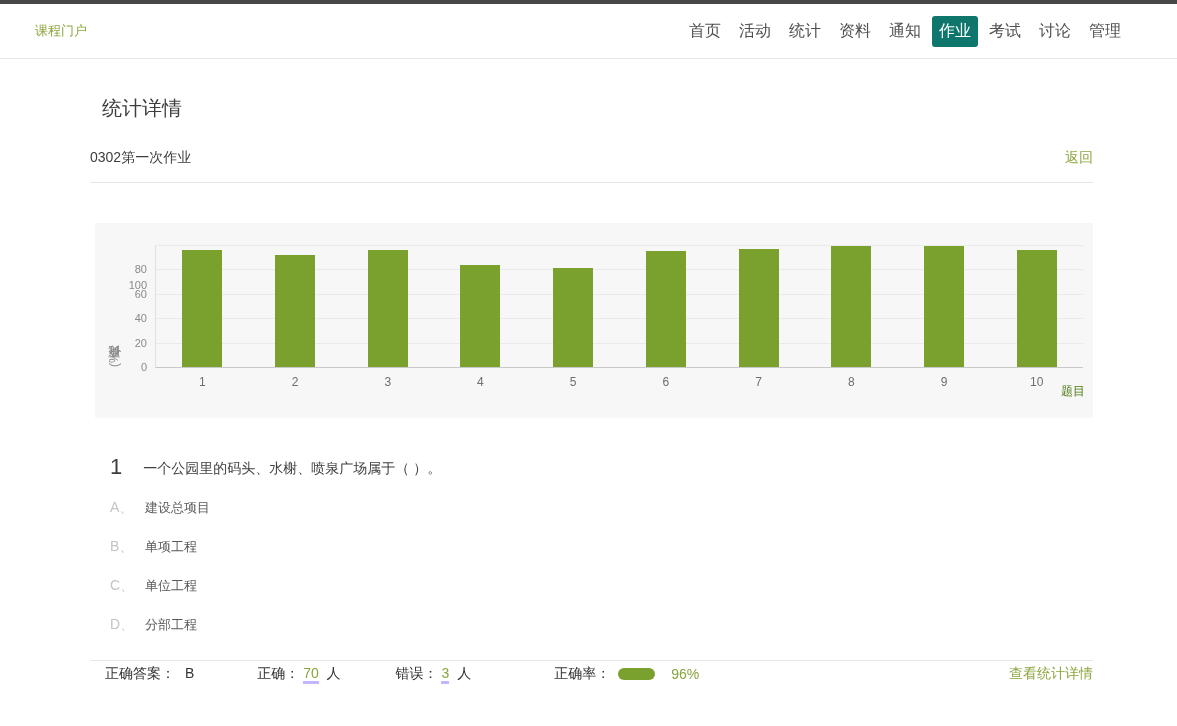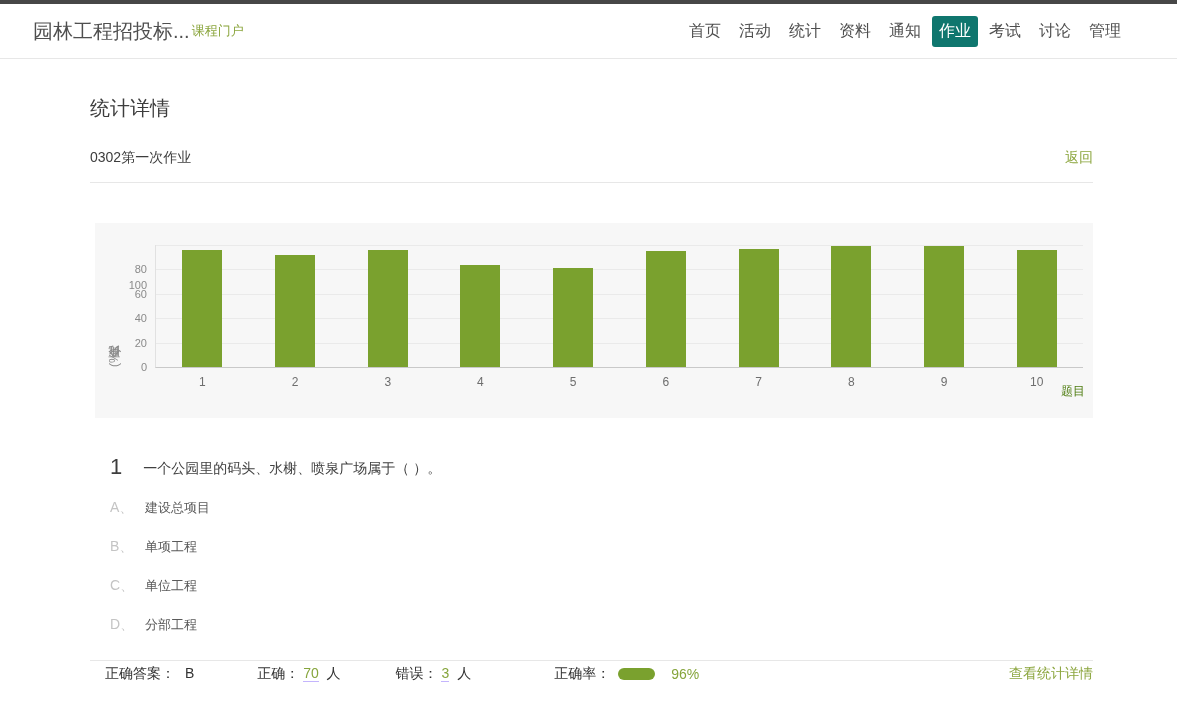--- a/index.html
+++ b/index.html
@@ -14,21 +14,21 @@
   .header { height:55px; background:#fff; border-bottom:1px solid #e7e7e7;
     display:flex; align-items:center; padding:0 49px 0 33px; }
   .course-title { font-size:20px; color:#4f4f4f; }
   .portal-link { font-size:13px; color:#8ca63f; margin-left:2px; }
   .nav { margin-left:auto; display:flex; align-items:center; gap:4px; }
   .nav-item { font-size:16px; color:#4f4f4f; padding:5px 7px; border-radius:3px; cursor:pointer; }
   .nav-item.active { background:#0f766e; color:#fff; }
 
   
   .main { margin:0 84px 0 90px; }
-  .page-title { font-size:20px; font-weight:normal; color:#3d3d3d; margin-top:36px; }
+  .page-title { font-size:20px; font-weight:normal; color:#3d3d3d; margin-top:36px;margin-left:12px; }
   .sub-row { margin-top:27px; display:flex; align-items:center; }
   .assignment-name { font-size:14px; color:#3d3d3d; }
   .back-link { margin-left:auto; font-size:14px; color:#8ca63f; }
   .divider { height:1px; background:#e7e7e7; margin-top:15px; }
 
   
   .chart-panel { margin:40px 0 0 5px; width:998px; height:195px; background:#f7f7f7;
     position:relative; }
   .plot { position:absolute; left:60px; top:22px; width:928px; height:123px;
     border-left:1px solid #e1e1e1; border-bottom:1px solid #c9c9c9; }
@@ -57,35 +57,34 @@
   .opt-letter { font-size:14px; color:#c4c4c4; width:35px; }
   .opt-text { font-size:13px; color:#5a5a5a; }
 
   
   .divider2 { height:1px; background:#e7e7e7; margin-top:26px; }
   .stats { display:flex; align-items:center; height:26px; font-size:14px; color:#333; }
   .g1 { margin-left:15px; }
   .g2 { margin-left:63px; }
   .g3 { margin-left:55px; }
   .g4 { margin-left:83px; display:flex; align-items:center; }
-  .num-link { color:#86a53c; border-bottom:1px solid #c4b5fd; }
+  .num-link { color:#86a53c; border-bottom:3px solid #c4b5fd; }
   .unit { margin-left:4px; }
   .ans { margin-left:6px; }
   .pill { display:inline-block; width:37px; height:12px; border-radius:7px;
     background:#7aa12e; margin-left:8px; }
   .pct { color:#86a53c; margin-left:16px; }
   .detail-link { margin-left:auto; font-size:14px; color:#8ca63f; }
 </style>
 </head>
 <body>
 
 <div class="topstrip"></div>
 
 <div class="header">
-  <span class="course-title">园林工程招投标...</span>
   <a class="portal-link">课程门户</a>
   <div class="nav">
     <div class="nav-item">首页</div>
     <div class="nav-item">活动</div>
     <div class="nav-item">统计</div>
     <div class="nav-item">资料</div>
     <div class="nav-item">通知</div>
     <div class="nav-item active">作业</div>
     <div class="nav-item">考试</div>
     <div class="nav-item">讨论</div>

